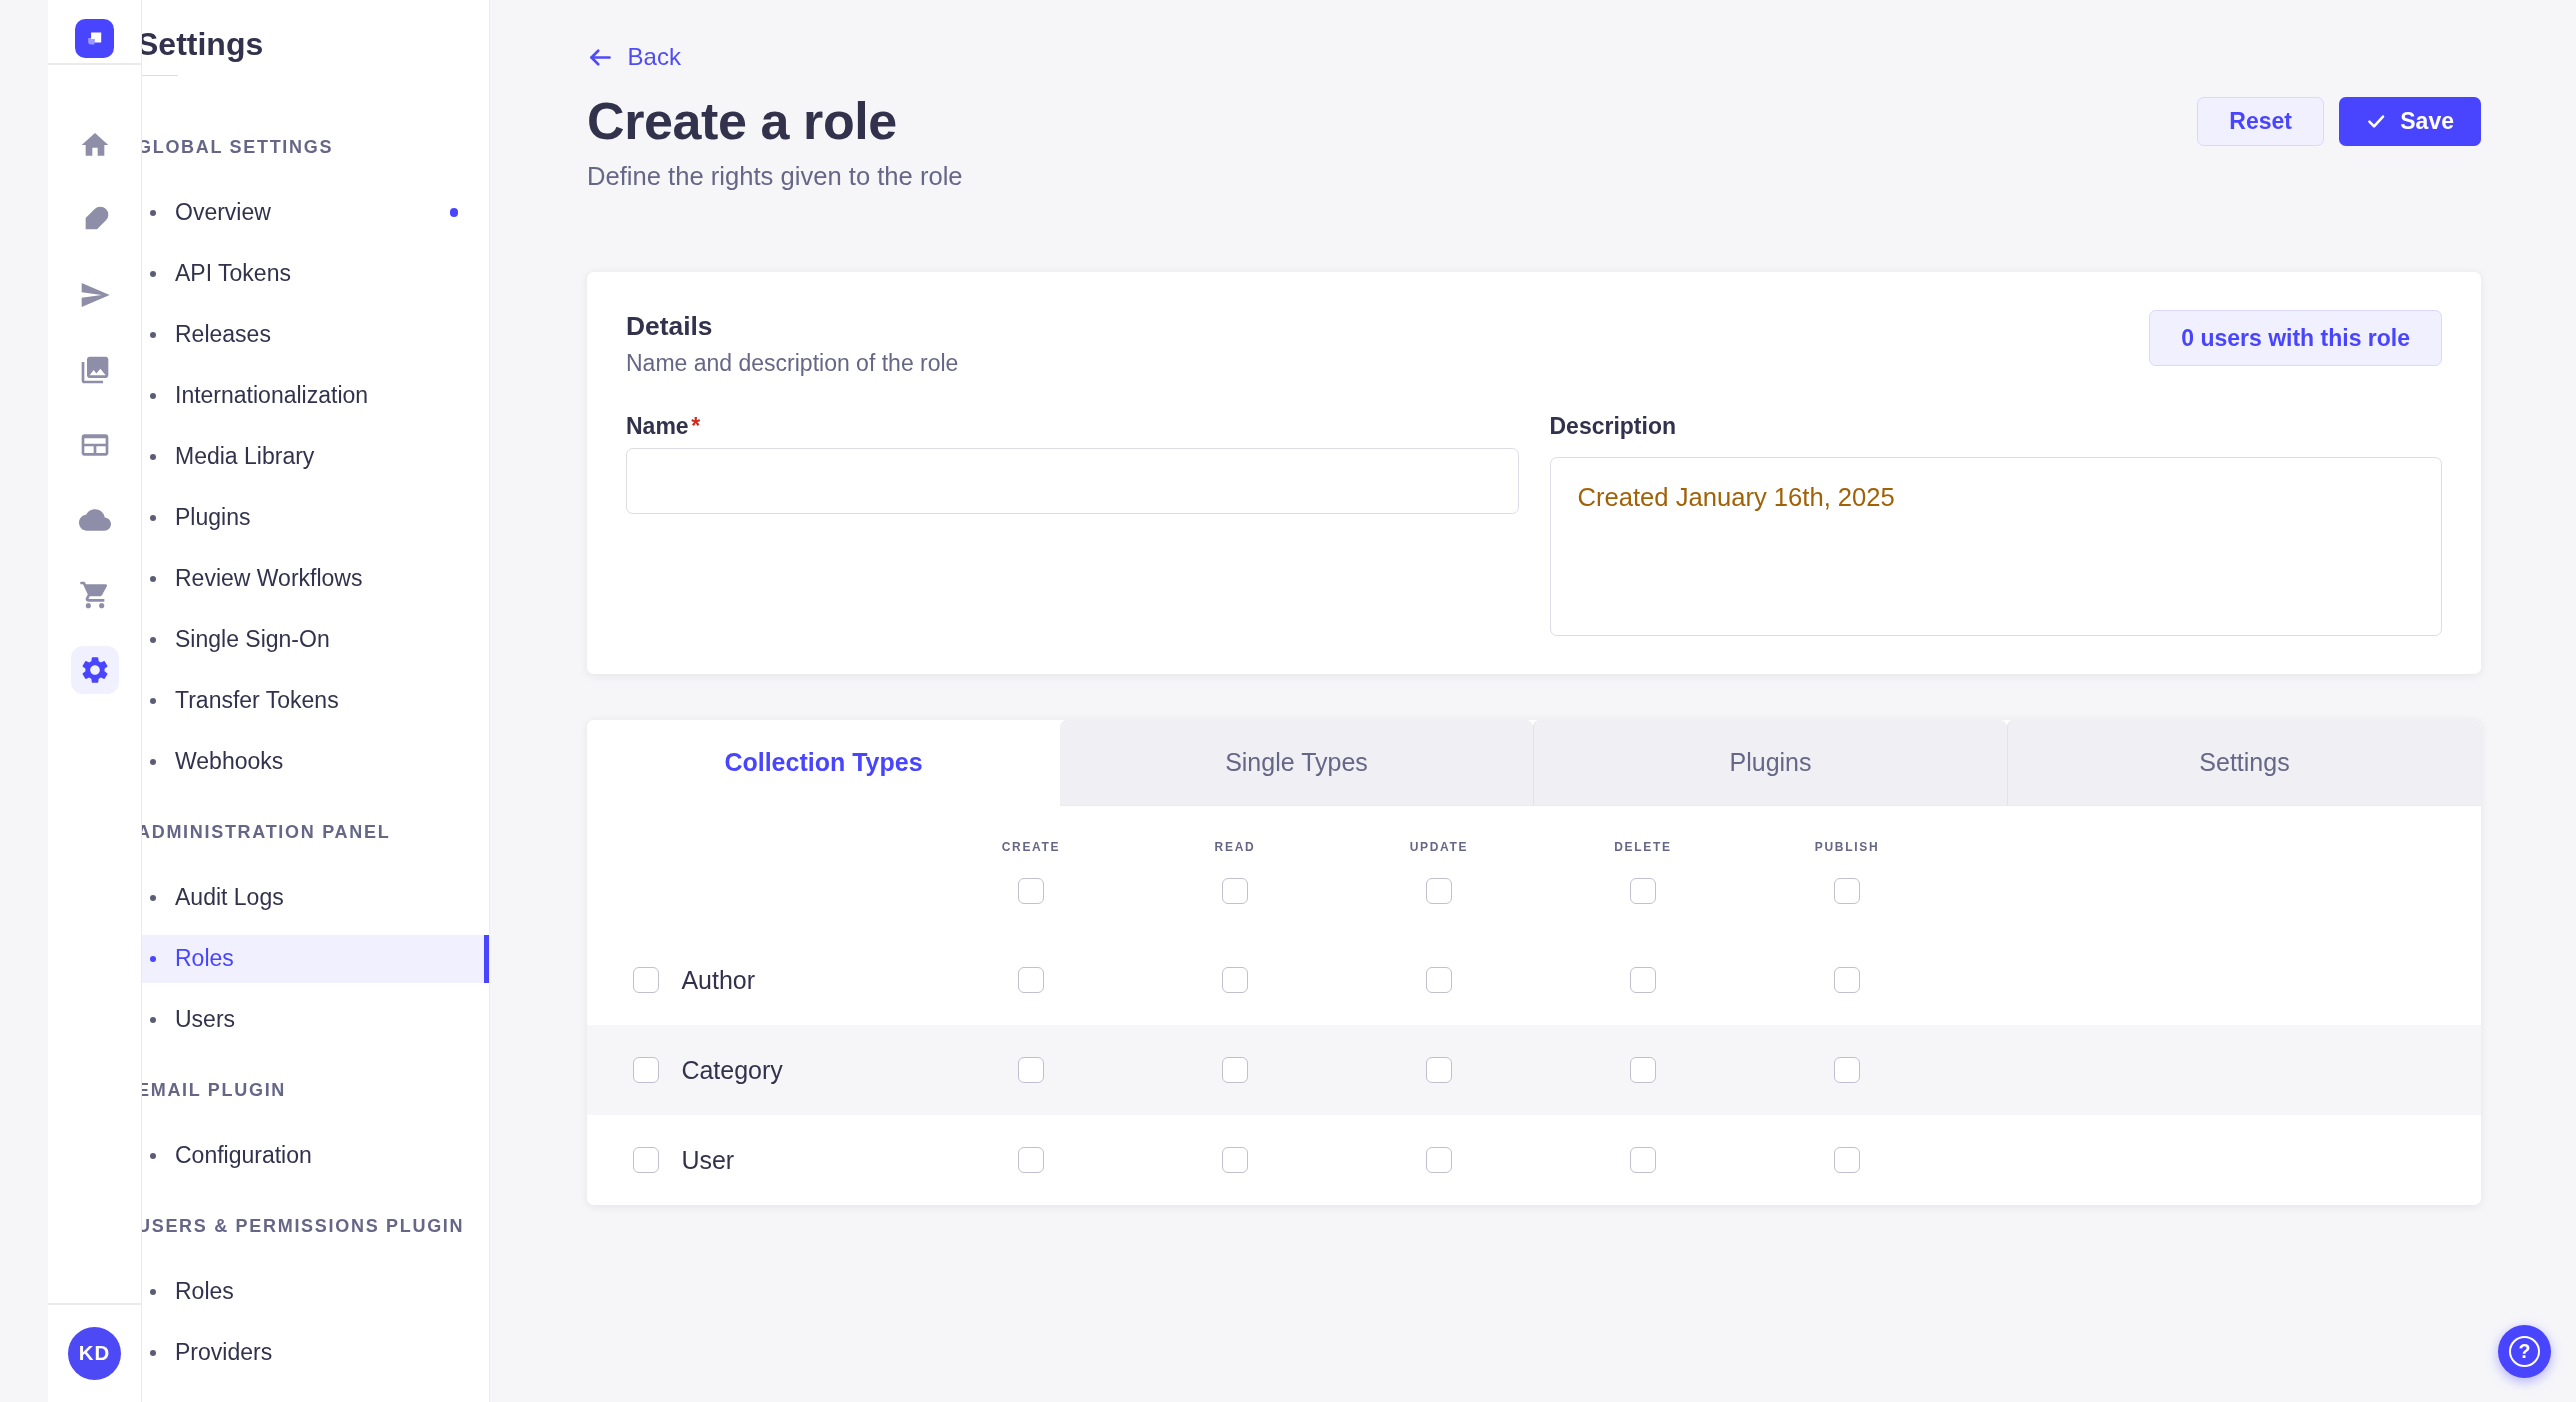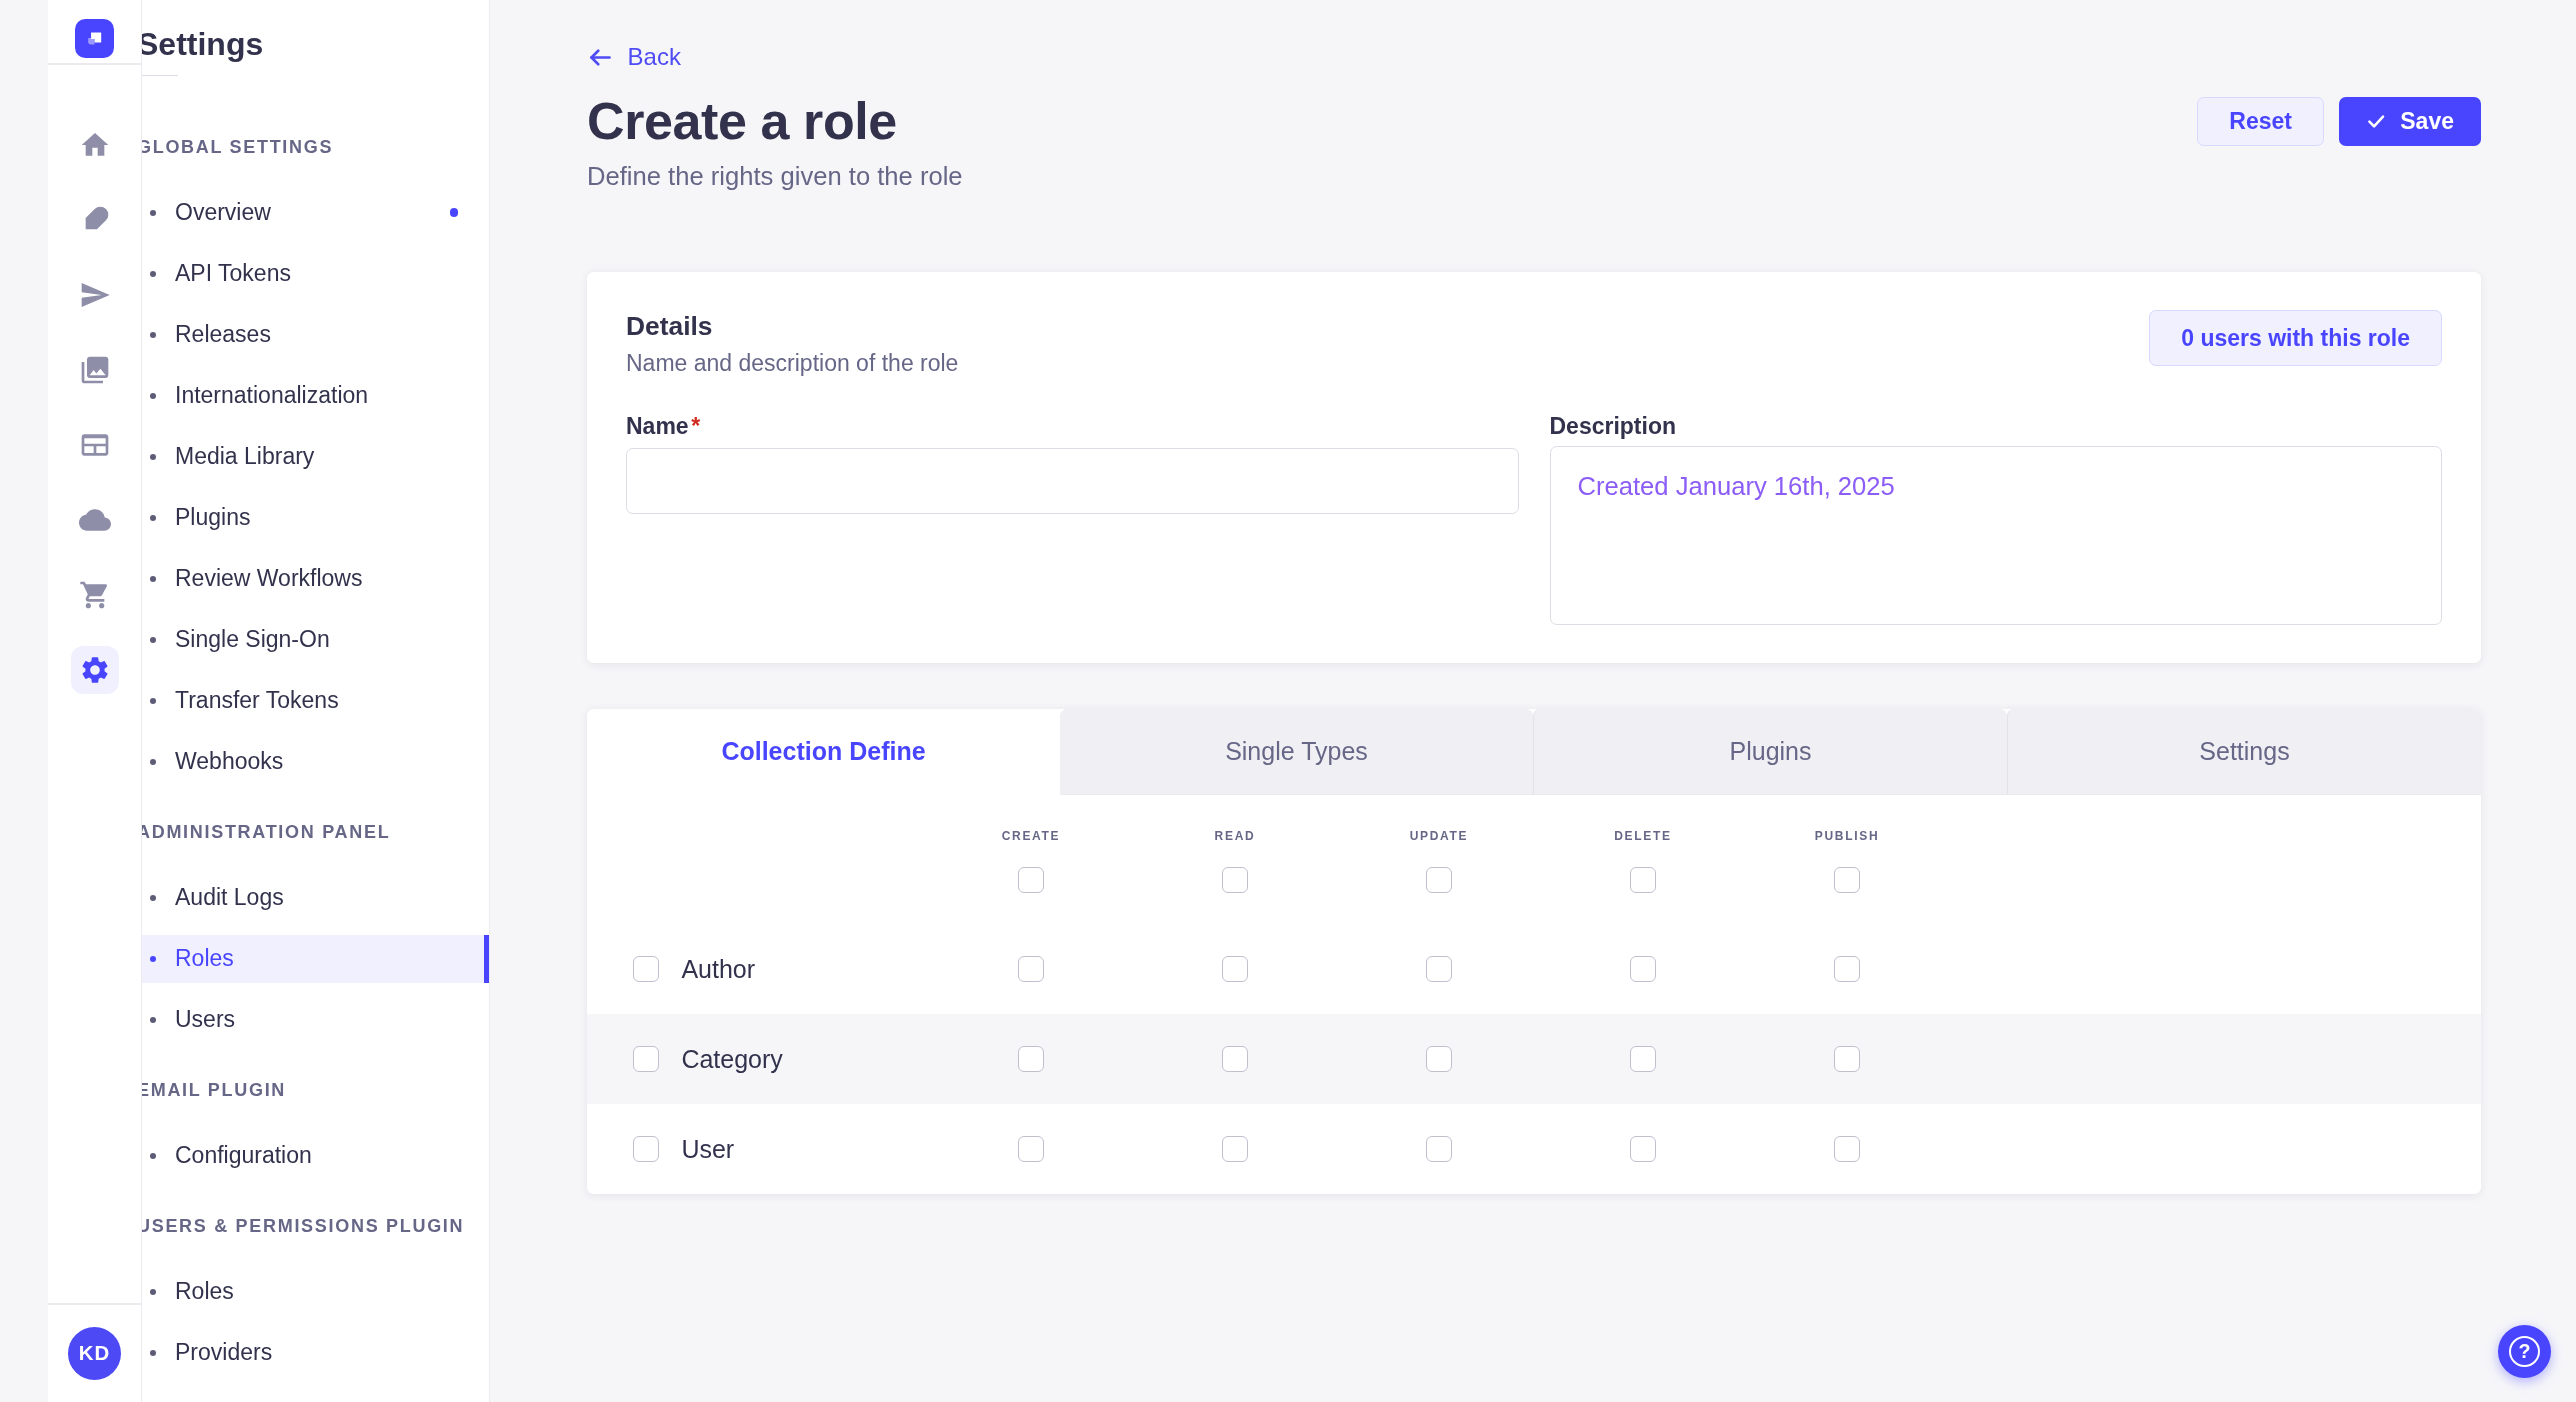--- a/index.html
+++ b/index.html
@@ -63,22 +63,22 @@
   .details-head{display:flex;justify-content:space-between;align-items:flex-start;}
   .details-title{margin:0;font-size:26.4px;font-weight:700;color:#32324d;line-height:32px;}
   .details-sub{margin:6.8px 0 0 0;font-size:23px;color:#666687;line-height:28px;}
   .users-btn{height:56px;font-weight:700;}
   .fields{display:grid;grid-template-columns:1fr 1fr;gap:31px;margin-top:36px;align-items:start;}
   .field-label{font-size:23px;font-weight:600;color:#32324d;line-height:27px;display:block;}
   .req{color:#d02b20;margin-left:2.6px;}
   .text-input{display:block;margin-top:8.5px;height:66px;width:100%;box-sizing:border-box;
     border:1.7px solid #dcdce4;border-radius:6.8px;padding:0 25.6px;font-size:25.6px;color:#32324d;
     font-family:inherit;outline:none;background:#fff;}
-  .text-area{display:block;margin-top:6px;height:179px;width:100%;box-sizing:border-box;
-    border:1.7px solid #dcdce4;border-radius:6.8px;padding:22px 27px;font-size:25.6px;color:#8b5cf6;
+  .text-area{display:block;margin-top:17px;height:179px;width:100%;box-sizing:border-box;
+    border:1.7px solid #dcdce4;border-radius:6.8px;padding:22px 27px;font-size:25.6px;color:#a16207;
     font-family:inherit;line-height:34px;resize:none;outline:none;background:#fff;}
   
   .perm-card{margin-top:46px;overflow:hidden;}
   .tabs{display:flex;height:86px;}
   .tab{flex:1;display:flex;align-items:center;justify-content:center;font-size:25px;
     border-radius:6.8px 6.8px 0 0;box-sizing:border-box;cursor:pointer;position:relative;}
   .tab.active{background:#fff;color:#4945ff;font-weight:700;}
   .tab.inactive{background:#f0f0f4;color:#666687;border-bottom:1.7px solid #eaeaef;}
   .tab.inactive + .tab.inactive{border-left:1.7px solid #e2e2e9;}
   .perm-head{padding:34px 0 31px;}
@@ -342,21 +342,21 @@
       <div>
         <label class="field-label">Description</label>
         <textarea class="text-area" style="">Created January 16th, 2025</textarea>
       </div>
     </div>
   </section>
 
   <section class="card perm-card">
     <div class="tabs">
       <div class="tab active">
-          <span>Collection Define</span>
+          <span>Collection Types</span>
         </div>
       <div class="tab inactive">
           <span>Single Types</span>
         </div>
       <div class="tab inactive">
           <span>Plugins</span>
         </div>
       <div class="tab inactive">
           <span>Settings</span>
         </div>

